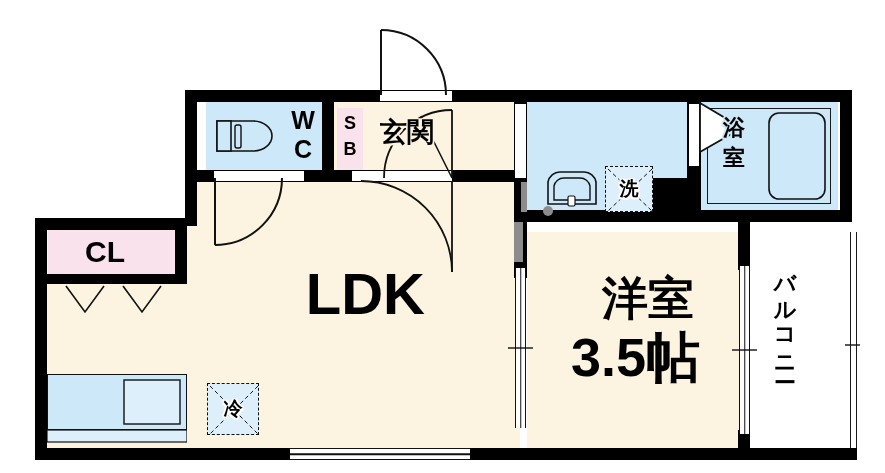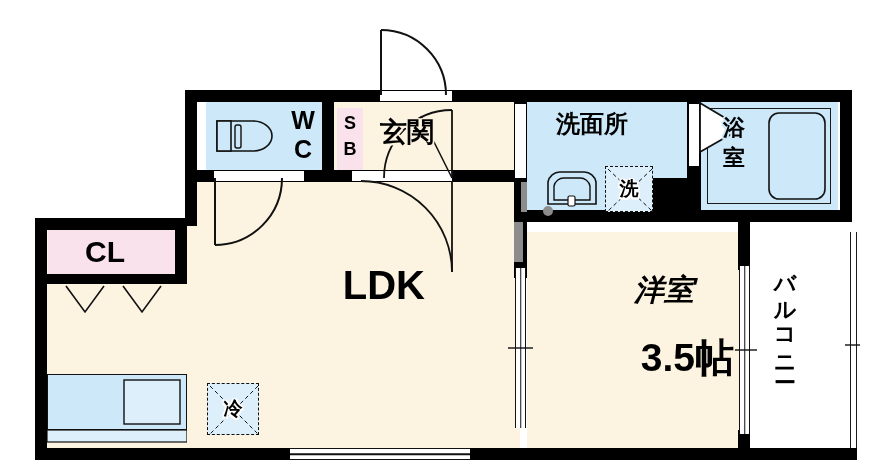--- a/index.html
+++ b/index.html
@@ -223,30 +223,29 @@
     <div style="margin-top:4px;">C</div>
   </div>
 
   <div class="label" style="left:337px;top:114px;width:26px;font-size:18px;color:#000;">
     <div>S</div>
     <div style="margin-top:8px;">B</div>
   </div>
 
   <div class="label lbl-shadow" style="left:380px;top:119px;font-size:27px;">玄関</div>
 
-  <div class="label lbl-shadow-blue" style="left:556px;top:112px;font-size:24px;">洗面所</div>
 
   <div class="label lbl-shadow-blue" style="left:716px;top:117px;width:36px;font-size:22px;">
     <div>浴</div>
     <div style="margin-top:8px;">室</div>
   </div>
 
   <div class="label lbl-shadow" style="left:85px;top:237px;font-size:30px;color:#000;text-shadow:1.5px 0 0 #FAE2EC,-1.5px 0 0 #FAE2EC,0 1.5px 0 #FAE2EC,0 -1.5px 0 #FAE2EC;">CL</div>
 
-  <div class="label lbl-shadow" style="left:305px;top:265px;width:120px;font-size:40px;z-index:8;">LDK</div>
-
-  <div class="label lbl-shadow" style="left:566px;top:275px;width:128px;font-size:30px;z-index:8;font-style:italic;">洋室</div>
-  <div class="label lbl-shadow" style="left:592px;top:330px;width:142px;font-size:39px;z-index:8;margin-top:8px;">3.5帖</div>
+  <div class="label lbl-shadow" style="left:305px;top:265px;width:120px;font-size:58px;z-index:8;">LDK</div>
+
+  <div class="label lbl-shadow" style="left:566px;top:275px;width:128px;font-size:46px;z-index:8;">洋室</div>
+  <div class="label lbl-shadow" style="left:558px;top:330px;width:142px;font-size:54px;z-index:8;">3.5帖</div>
 
   <div class="label vlabel lbl-shadow-white" style="left:774px;top:258px;font-size:22px;letter-spacing:3px;">バルコニー</div>
 
 
 </div>
 
 </body></html>

